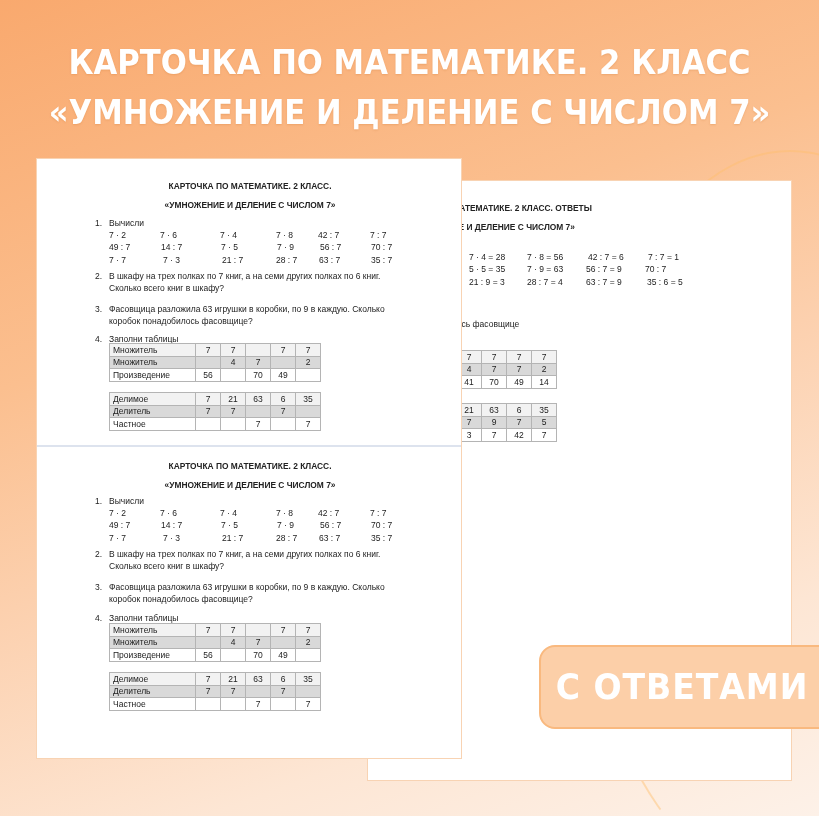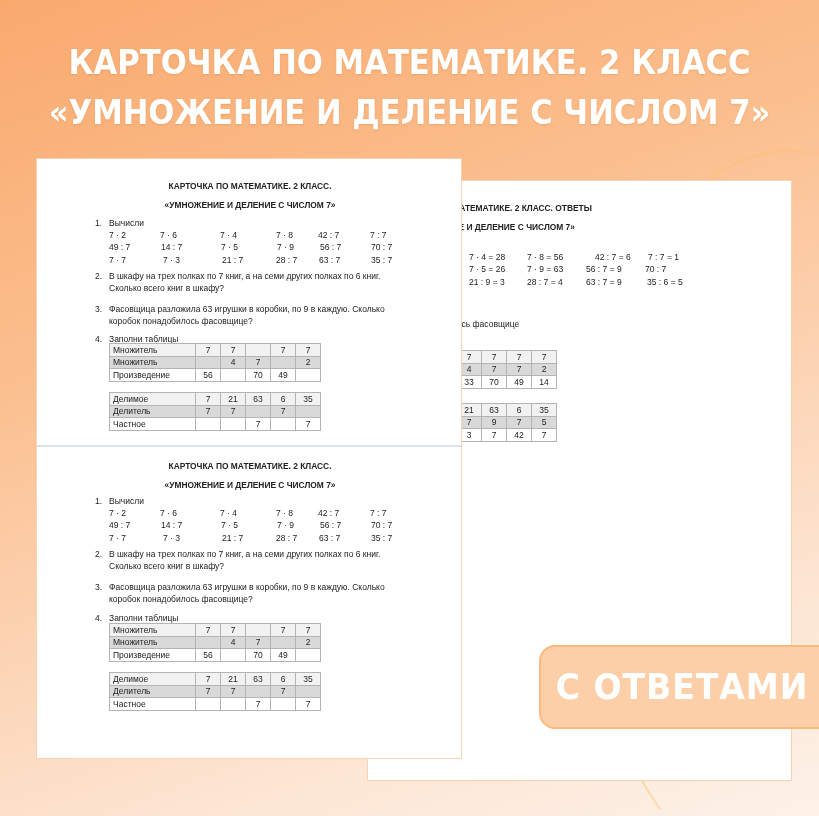--- a/index.html
+++ b/index.html
@@ -72,27 +72,27 @@
 
     <div class="q" style="left:58px; top:58px;">
       <span class="num">1.</span>
       <span class="txt">Вычисли</span>
     </div>
     <div class="expr-row" style="top:71px;">
       <span style="left:0px">7 · 2 = 14</span>
       <span style="left:62px">7 · 6 = 42</span>
       <span style="left:124px">7 · 4 = 28</span>
       <span style="left:182px">7 · 8 = 56</span>
-      <span style="left:250px">42 : 7 = 6</span>
+      <span style="left:243px">42 : 7 = 6</span>
       <span style="left:303px">7 : 7 = 1</span>
     </div>
     <div class="expr-row" style="top:83px;">
       <span style="left:0px">49 : 7 = 7</span>
       <span style="left:62px">14 : 7 = 2</span>
-      <span style="left:124px">7 · 5 = 26</span>
+      <span style="left:124px">5 · 5 = 35</span>
       <span style="left:182px">7 · 9 = 63</span>
       <span style="left:241px">56 : 7 = 9</span>
       <span style="left:300px">70 : 7</span>
     </div>
     <div class="expr-row" style="top:96px;">
       <span style="left:0px">7 · 7 = 49</span>
       <span style="left:64px">7 · 3 = 21</span>
       <span style="left:124px">21 : 9 = 3</span>
       <span style="left:182px">28 : 7 = 4</span>
       <span style="left:241px">63 : 7 = 9</span>
@@ -126,21 +126,21 @@
             <td class="lbl">Множитель</td>
             <td class="c">8</td>
             <td class="c">4</td>
             <td class="c">7</td>
             <td class="c">7</td>
             <td class="c">2</td>
           </tr>
       <tr class="r2">
             <td class="lbl">Произведение</td>
             <td class="c">56</td>
-            <td class="c">33</td>
+            <td class="c">41</td>
             <td class="c">70</td>
             <td class="c">49</td>
             <td class="c">14</td>
           </tr>
     </tbody>
       </table>
     <table class="grid" style="left:72px; top:222px;">
       <tbody>
           <tr class="r0">
             <td class="lbl">Делимое</td>

